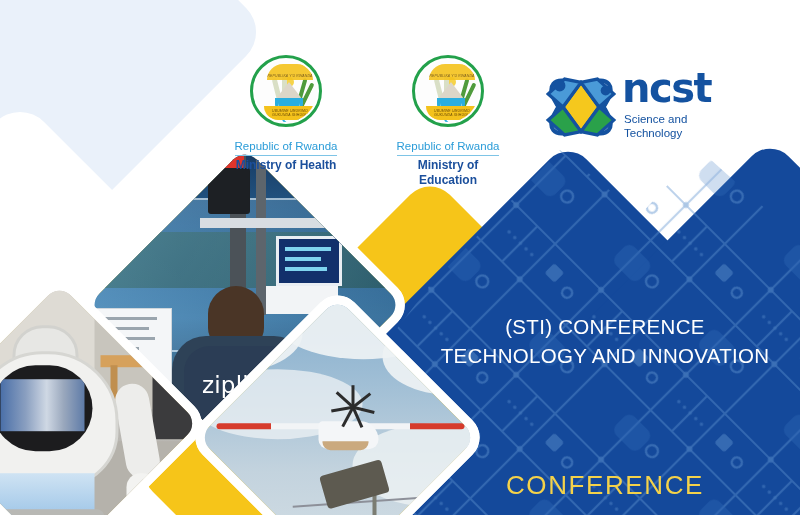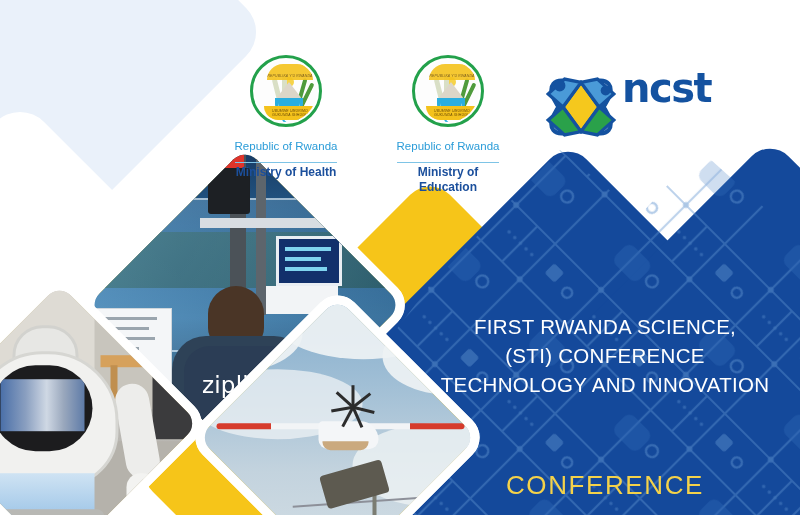--- a/index.html
+++ b/index.html
@@ -158,21 +158,21 @@
   .emb-basket{position:absolute;left:20px;top:38px;width:28px;height:20px;
     background:#2aaee0;border-radius:0 0 14px 14px;}
   .emb-basket::after{content:"";position:absolute;left:3px;top:4px;right:3px;height:10px;
     border-bottom:2px solid #fff;border-radius:0 0 12px 12px;}
   .emb-sorg{position:absolute;width:5px;height:28px;background:#d9dfc6;border-radius:3px;}
   .emb-branch{position:absolute;width:4px;height:26px;background:#4f9b3c;border-radius:2px;}
   .emb-knot{position:absolute;left:27px;top:52px;width:14px;height:9px;border:2px solid #2aaee0;border-radius:50%;}
 
   .logo-cap{text-align:center;line-height:1.25;}
   .cap-1{display:inline-block;color:#2b9cd8;font-size:11.5px;
-    border-bottom:1px solid #7ec4e6;padding-bottom:9px;font-family:"Liberation Sans",sans-serif;}
+    border-bottom:1px solid #7ec4e6;padding-bottom:2px;font-family:"Liberation Sans",sans-serif;}
   .cap-2{display:block;color:#1b4f9c;font-size:12px;font-weight:bold;margin-top:2px;
     font-family:"Liberation Sans",sans-serif;}
 
   
   .ncst{position:absolute;left:536px;top:58px;width:210px;height:96px;}
   .ncst-mark{position:absolute;left:4px;top:8px;width:82px;height:82px;}
   .ncst-word{position:absolute;left:86px;top:10px;font-size:40px;font-weight:bold;
     color:#1452a0;letter-spacing:-1.5px;line-height:1;font-family:"DejaVu Sans",sans-serif;}
   .ncst-sub{position:absolute;left:88px;top:54px;font-size:11.5px;color:#1452a0;
     line-height:1.25;font-family:"Liberation Sans",sans-serif;}
@@ -392,25 +392,25 @@
           <path d="M0,-30 L-22,0 L-40,-16 L-20,-34 Z" fill="#4a9ad8" stroke="#1452a0" stroke-width="4"></path>
           <path d="M0,-30 L22,0 L40,-16 L20,-34 Z" fill="#4a9ad8" stroke="#1452a0" stroke-width="4"></path>
           <path d="M0,30 L-22,0 L-40,16 L-20,34 Z" fill="#2aa14a" stroke="#1452a0" stroke-width="4"></path>
           <path d="M0,30 L22,0 L40,16 L20,34 Z" fill="#2aa14a" stroke="#1452a0" stroke-width="4"></path>
           <circle cx="-26" cy="-26" r="7" fill="#1452a0"></circle>
           <circle cx="30" cy="-20" r="6" fill="#1452a0"></circle>
         </g>
       </svg>
       <div class="ncst-word">ncst</div>
       <div class="ncst-sub">
+        <div>Science and Technology</div>
       </div>
     </div>
   </div>
 
   <div class="title">
-    <div>FIRST RWANDA SCIENCE,</div>
     <div>(STI) CONFERENCE</div>
     <div>TECHNOLOGY AND INNOVATION</div>
   </div>
 
   <div class="subtitle">CONFERENCE</div>
 
 </div>
 
 </body></html>

